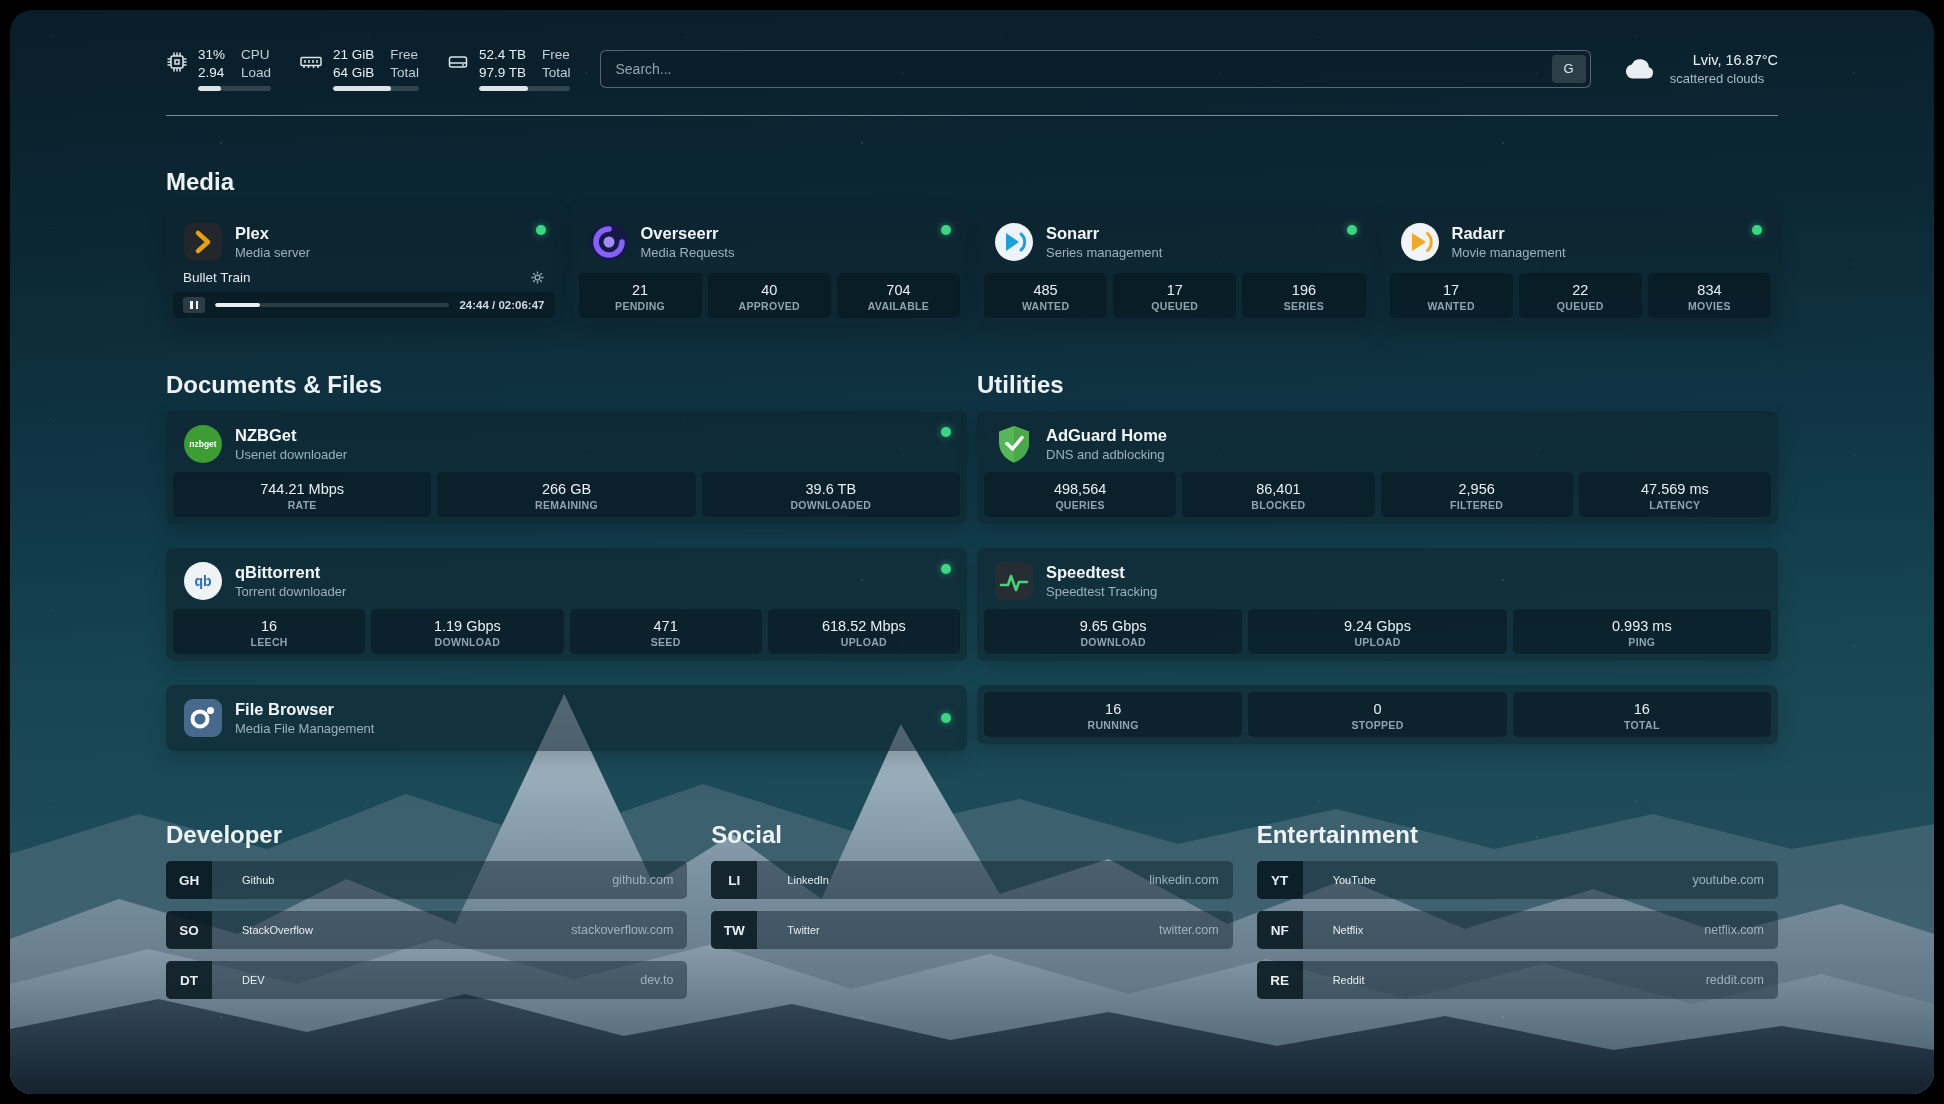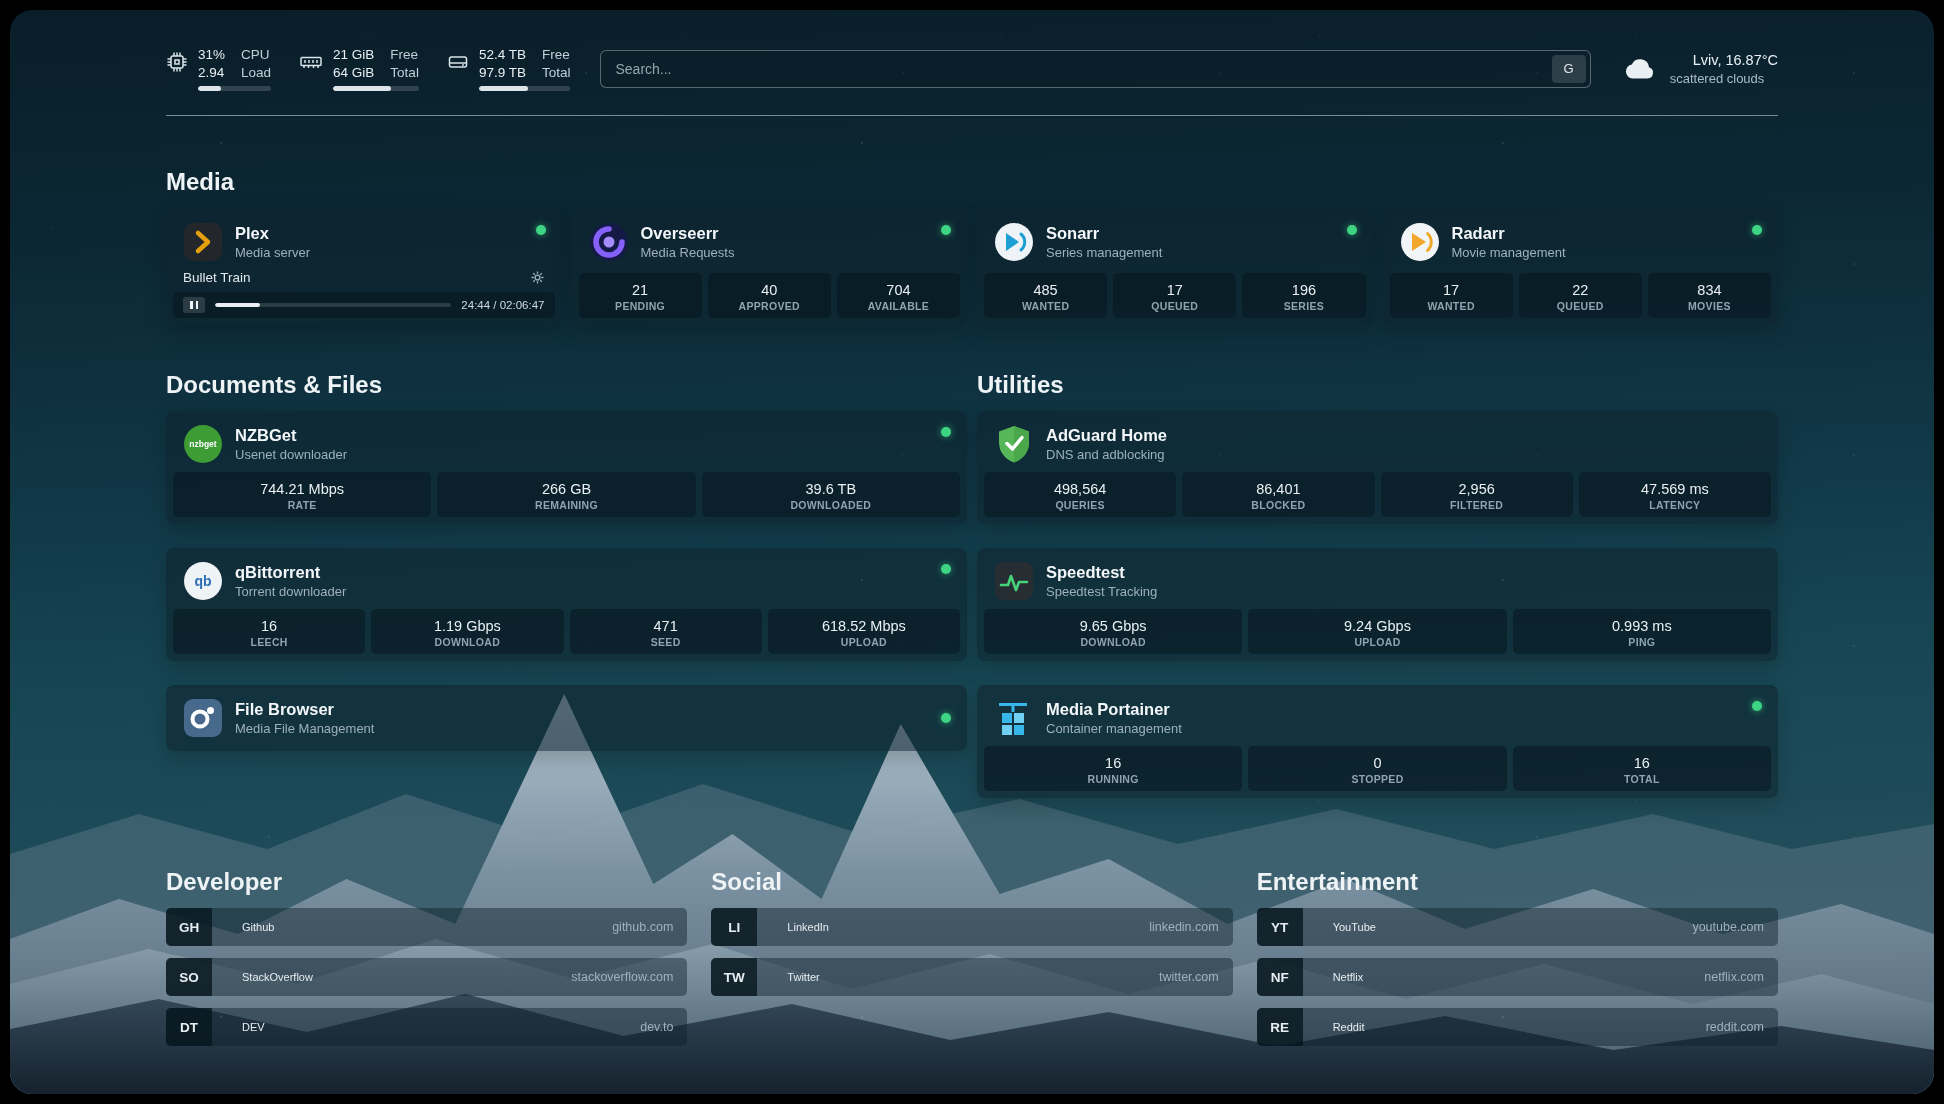--- a/index.html
+++ b/index.html
@@ -59,21 +59,21 @@
     background:#3dd584; box-shadow:0 0 7px rgba(61,213,132,.65); }
   .card.slim { justify-content:flex-end; min-height:54px; }
   .card.slim .status-dot { top:50%; margin-top:-5px; }
   .stat-row { display:flex; gap:6px; margin-top:auto; }
   .stat { flex:1; background:rgba(5,19,27,.5); border-radius:5px; text-align:center; padding:8px 4px 6px; }
   .stat-value { font-size:14.5px; color:#eaf0f3; line-height:18px; }
   .stat-label { font-size:10.5px; font-weight:700; color:#8fa4af; letter-spacing:.03em; margin-top:1px; }
 
   .now-playing { display:flex; align-items:center; justify-content:space-between; padding:0 10px 7px; font-size:13.5px; color:#e2e9ee; }
   .gear { display:flex; cursor:pointer; }
-  .player { display:flex; align-items:center; gap:10px; background:rgba(5,19,27,.5); border-radius:5px; padding:5px 10px; margin-top:auto; }
+  .player { display:flex; align-items:center; gap:10px; background:rgba(5,19,27,.5); border-radius:5px; padding:5px 10px; margin-top:auto;font-weight:bold; }
   .pause-btn { width:22px; height:16px; display:flex; gap:3px; align-items:center; justify-content:center;
     background:rgba(255,255,255,.14); border-radius:3px; cursor:pointer; flex:0 0 22px; }
   .pause-btn i { width:2.5px; height:8px; background:#eef3f6; display:block; }
   .player-track { flex:1; height:4px; border-radius:2px; background:rgba(255,255,255,.14); overflow:hidden; cursor:pointer; }
   .player-fill { height:100%; background:#e8eef2; border-radius:2px; }
   .player-time { font-size:11.5px; color:#cfdae1; white-space:nowrap; }
 
   .bookmarks { display:grid; grid-template-columns:repeat(3,1fr); gap:24px; margin-top:70px; }
   .bm-list { display:flex; flex-direction:column; gap:12px; margin-top:12px; }
   .bookmark { display:flex; align-items:stretch; height:38px; border-radius:5px; overflow:hidden;
@@ -478,37 +478,20 @@
                   <div class="stat-label">UPLOAD</div>
               </div>
               <div class="stat">
                 <div class="stat-value">0.993 ms</div>
                   <div class="stat-label">PING</div>
               </div>
             </div>
           </div>
 
           <div class="card">
-            <div class="card-head">
-              <span class="app-icon">
-                <svg width="40" height="40" viewBox="0 0 40 40">
-                  <rect x="5" y="5" width="28" height="3" fill="#37b6e9"></rect>
-                  <rect x="17.5" y="8" width="3" height="6" fill="#37b6e9"></rect>
-                  <rect x="8" y="15" width="10" height="10" fill="#37b6e9"></rect>
-                  <rect x="20" y="15" width="10" height="10" fill="#6fd0f4"></rect>
-                  <rect x="8" y="27" width="10" height="10" fill="#6fd0f4"></rect>
-                  <rect x="20" y="27" width="10" height="10" fill="#37b6e9"></rect>
-                </svg>
-              </span>
-              <div>
-                <div class="card-title">Media Portainer</div>
-                <div class="card-sub">Container management</div>
-              </div>
-              <span class="status-dot"></span>
-            </div>
             <div class="stat-row">
               <div class="stat">
                 <div class="stat-value">16</div>
                   <div class="stat-label">RUNNING</div>
               </div>
               <div class="stat">
                 <div class="stat-value">0</div>
                   <div class="stat-label">STOPPED</div>
               </div>
               <div class="stat">

